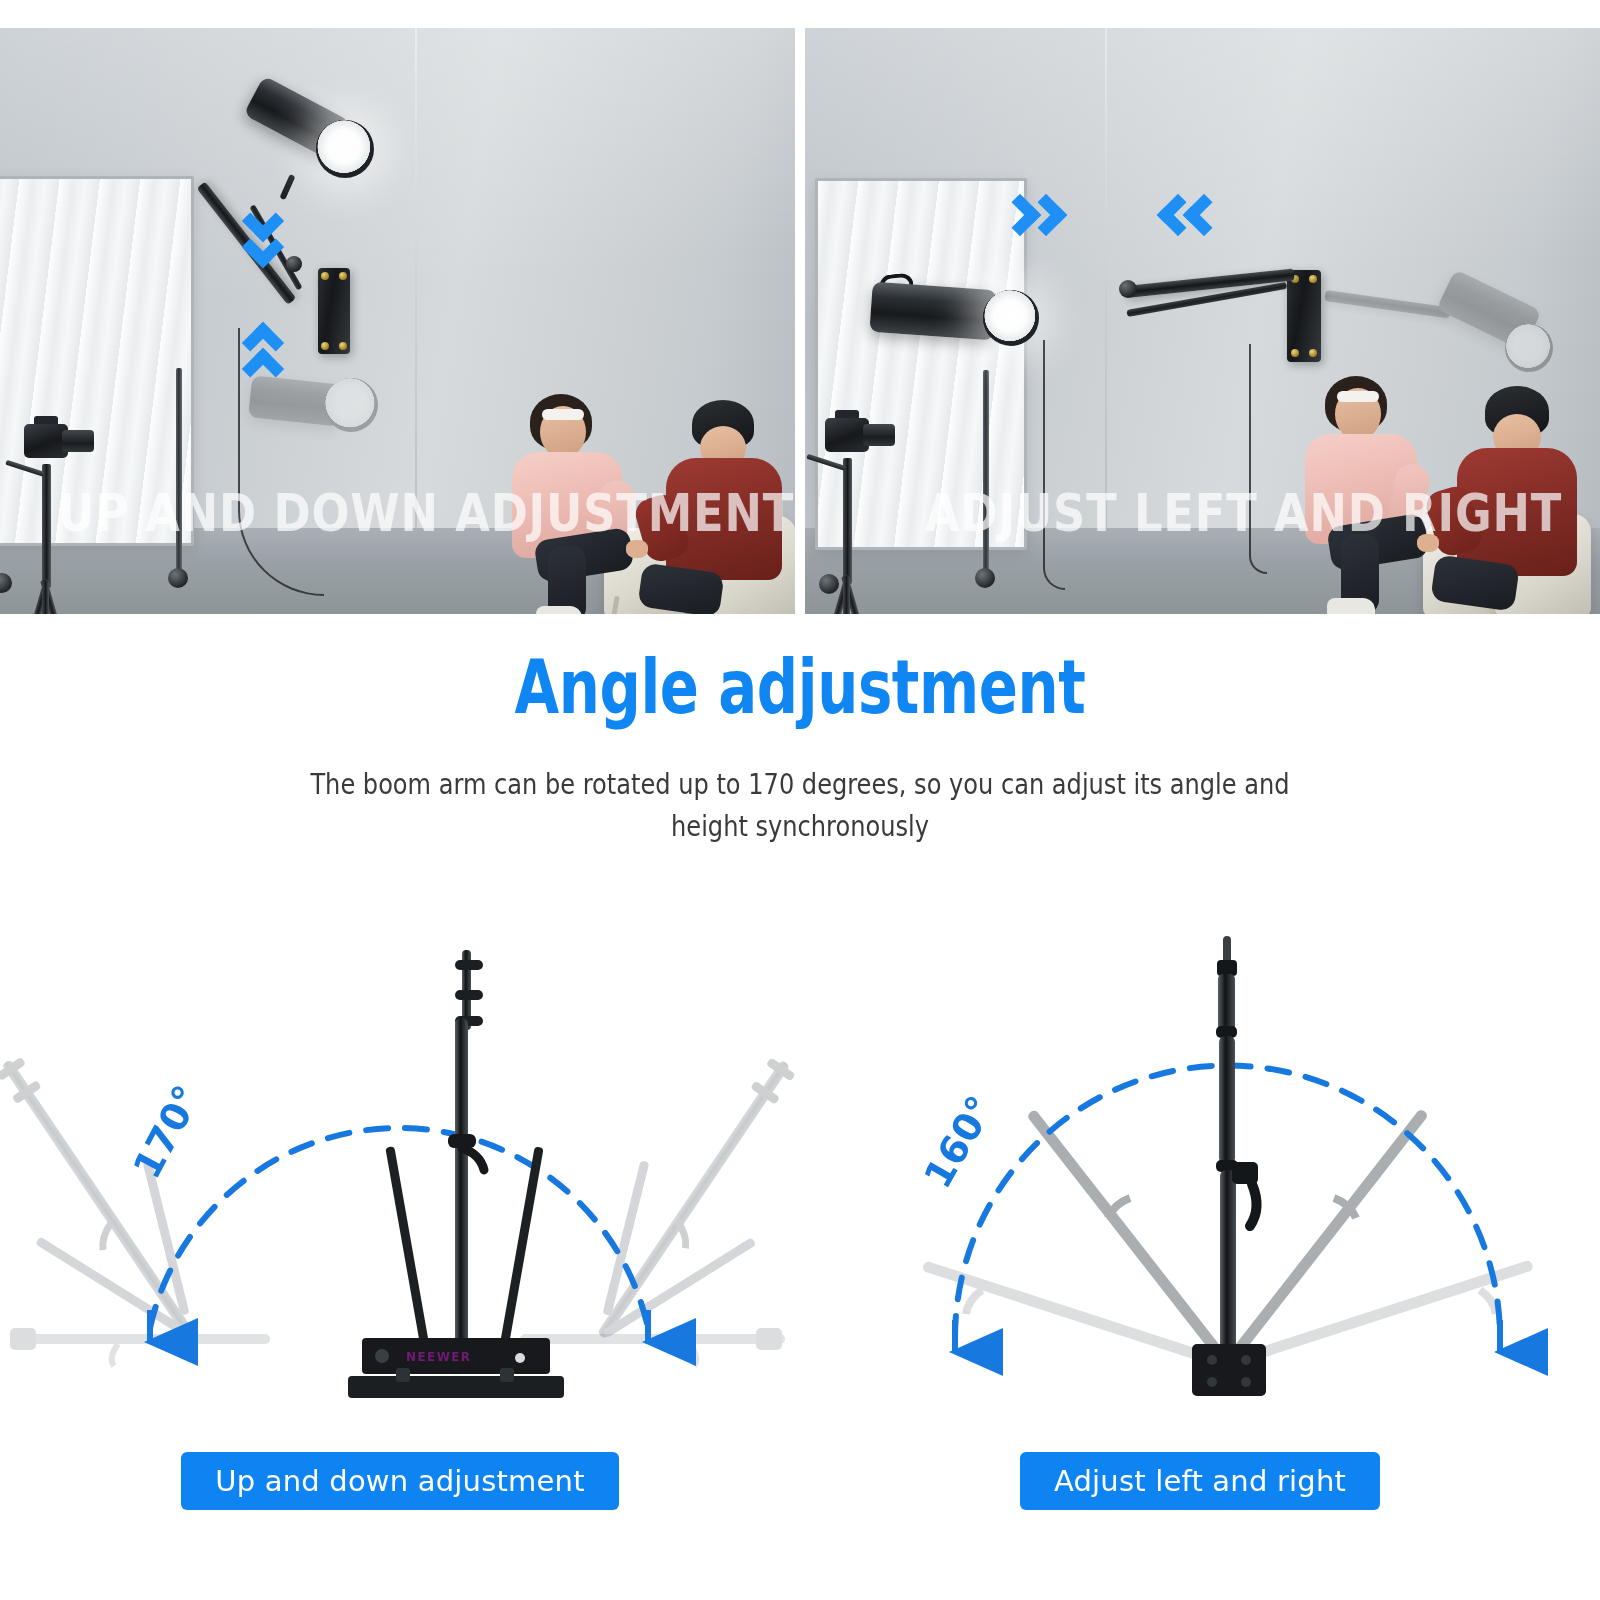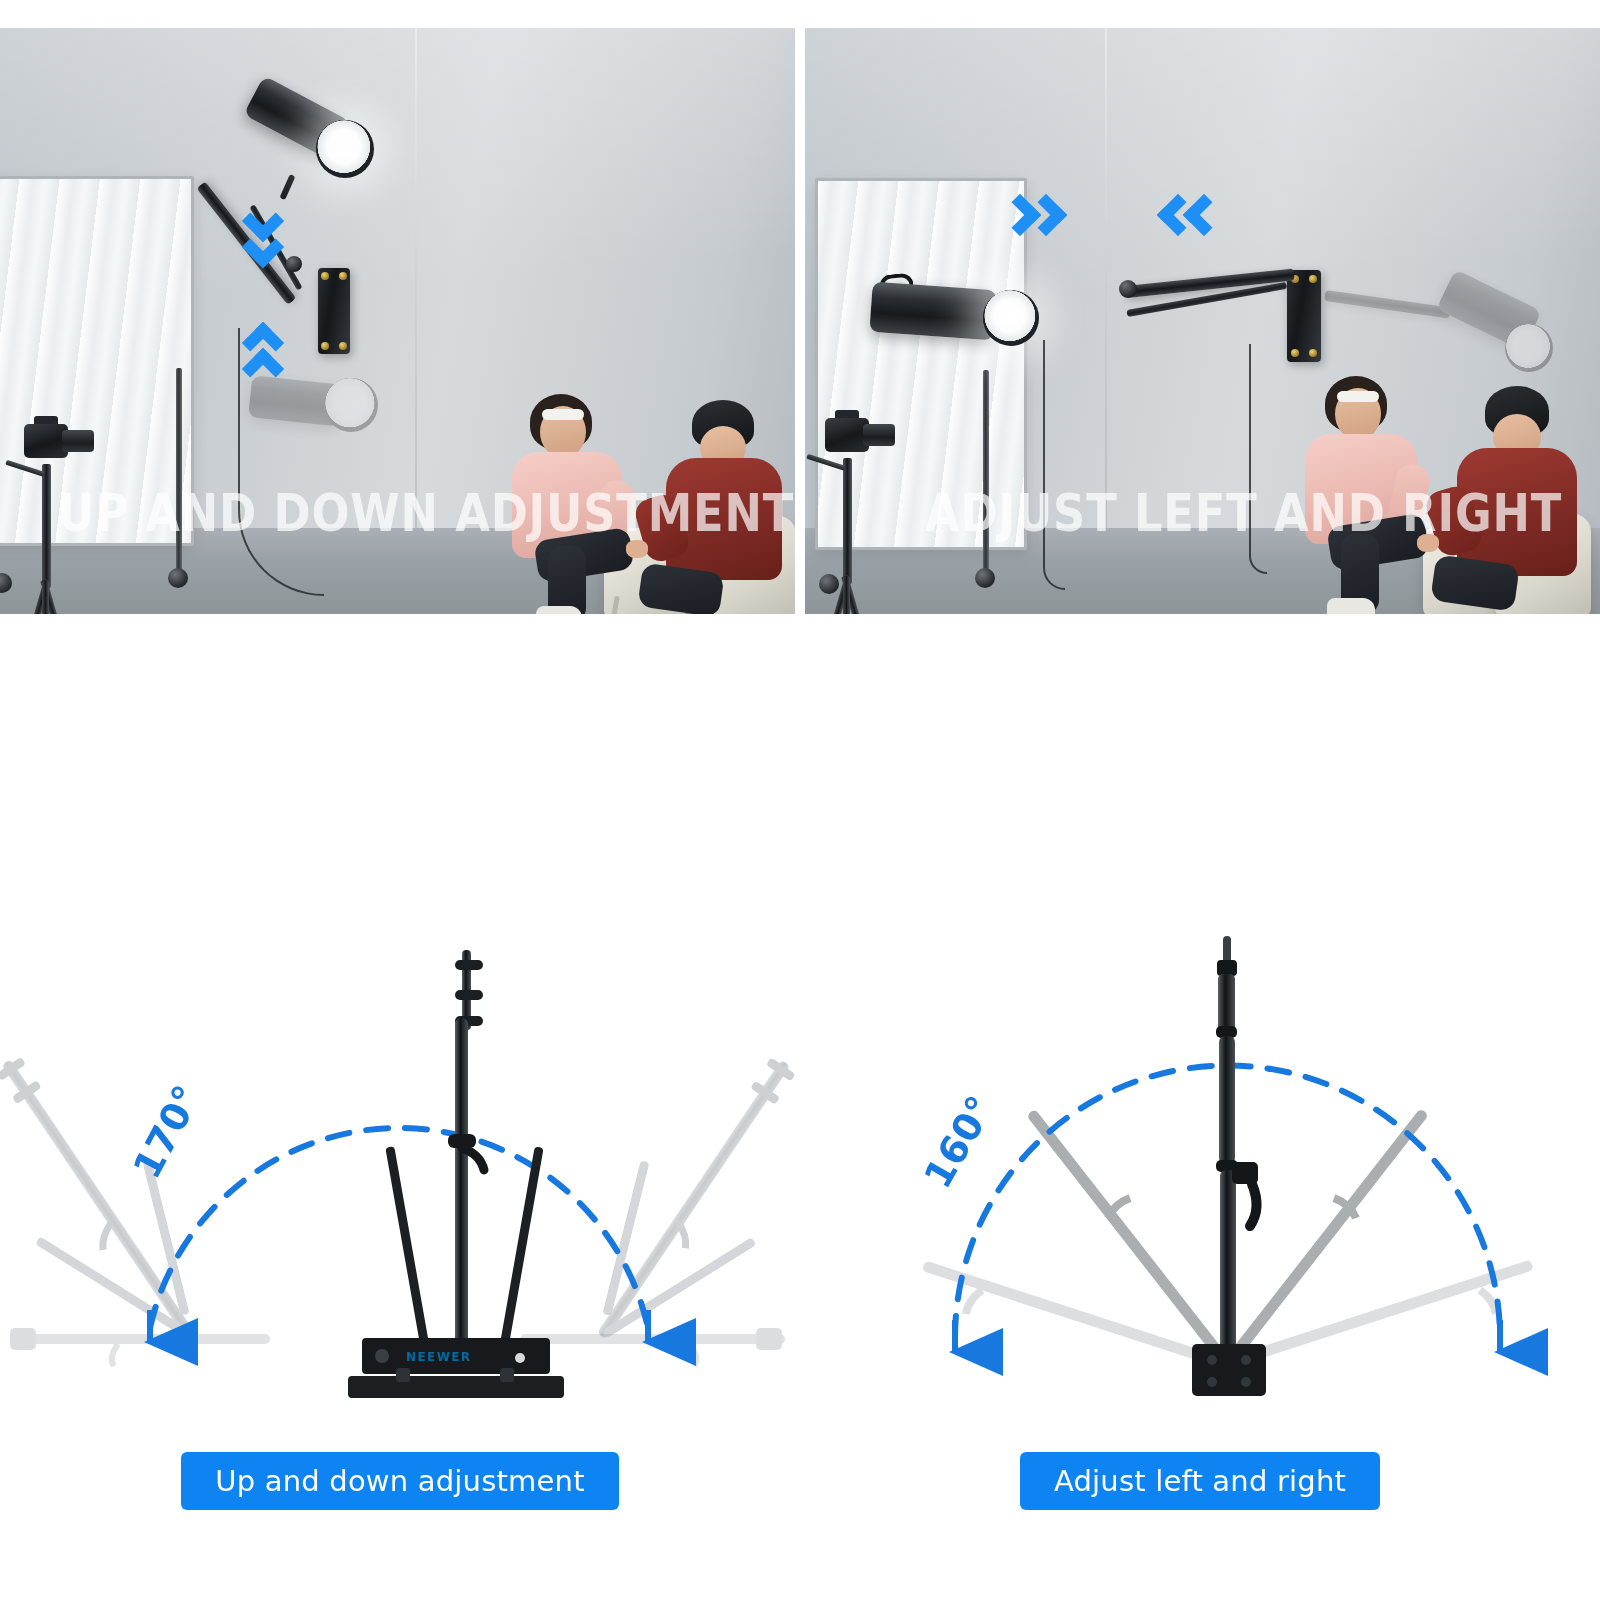--- a/index.html
+++ b/index.html
@@ -343,21 +343,21 @@
     color: #1779E0;
     white-space: nowrap;
   }
 
   .neewer-mark {
     position: absolute;
     font-family: "DejaVu Sans", sans-serif;
     font-size: 12px;
     font-weight: 700;
     letter-spacing: 1.4px;
-    color: #0369a1;
+    color: #701a75;
     white-space: nowrap;
   }
 
   
   .captions {
     position: absolute;
     left: 0;
     top: 1452px;
     width: 1600px;
     height: 70px;
@@ -533,20 +533,24 @@
       </div>
       <div class="chev" style="left:358px; top:172px;">
         <span style="transform:rotate(135deg); left:0; top:0;"></span>
         <span style="transform:rotate(135deg); left:26px; top:0;"></span>
       </div>
 
       <div class="overlay-text" style="left:120px;">ADJUST LEFT AND RIGHT</div>
     </div>
   </div>
 
+  <div class="heading-block">
+    <div class="main-title">Angle adjustment</div>
+    <div class="subtitle">The boom arm can be rotated up to 170 degrees, so you can adjust its angle and height synchronously</div>
+  </div>
 
   <div class="diagrams">
 
     <div class="diagram">
       <svg class="dia-svg" viewBox="0 0 800 510" preserveAspectRatio="xMidYMid meet">
         <defs>
           <linearGradient id="poleL" x1="0" y1="0" x2="1" y2="0">
             <stop offset="0%" stop-color="#5a6065"></stop>
             <stop offset="42%" stop-color="#111315"></stop>
             <stop offset="100%" stop-color="#4a5055"></stop>

